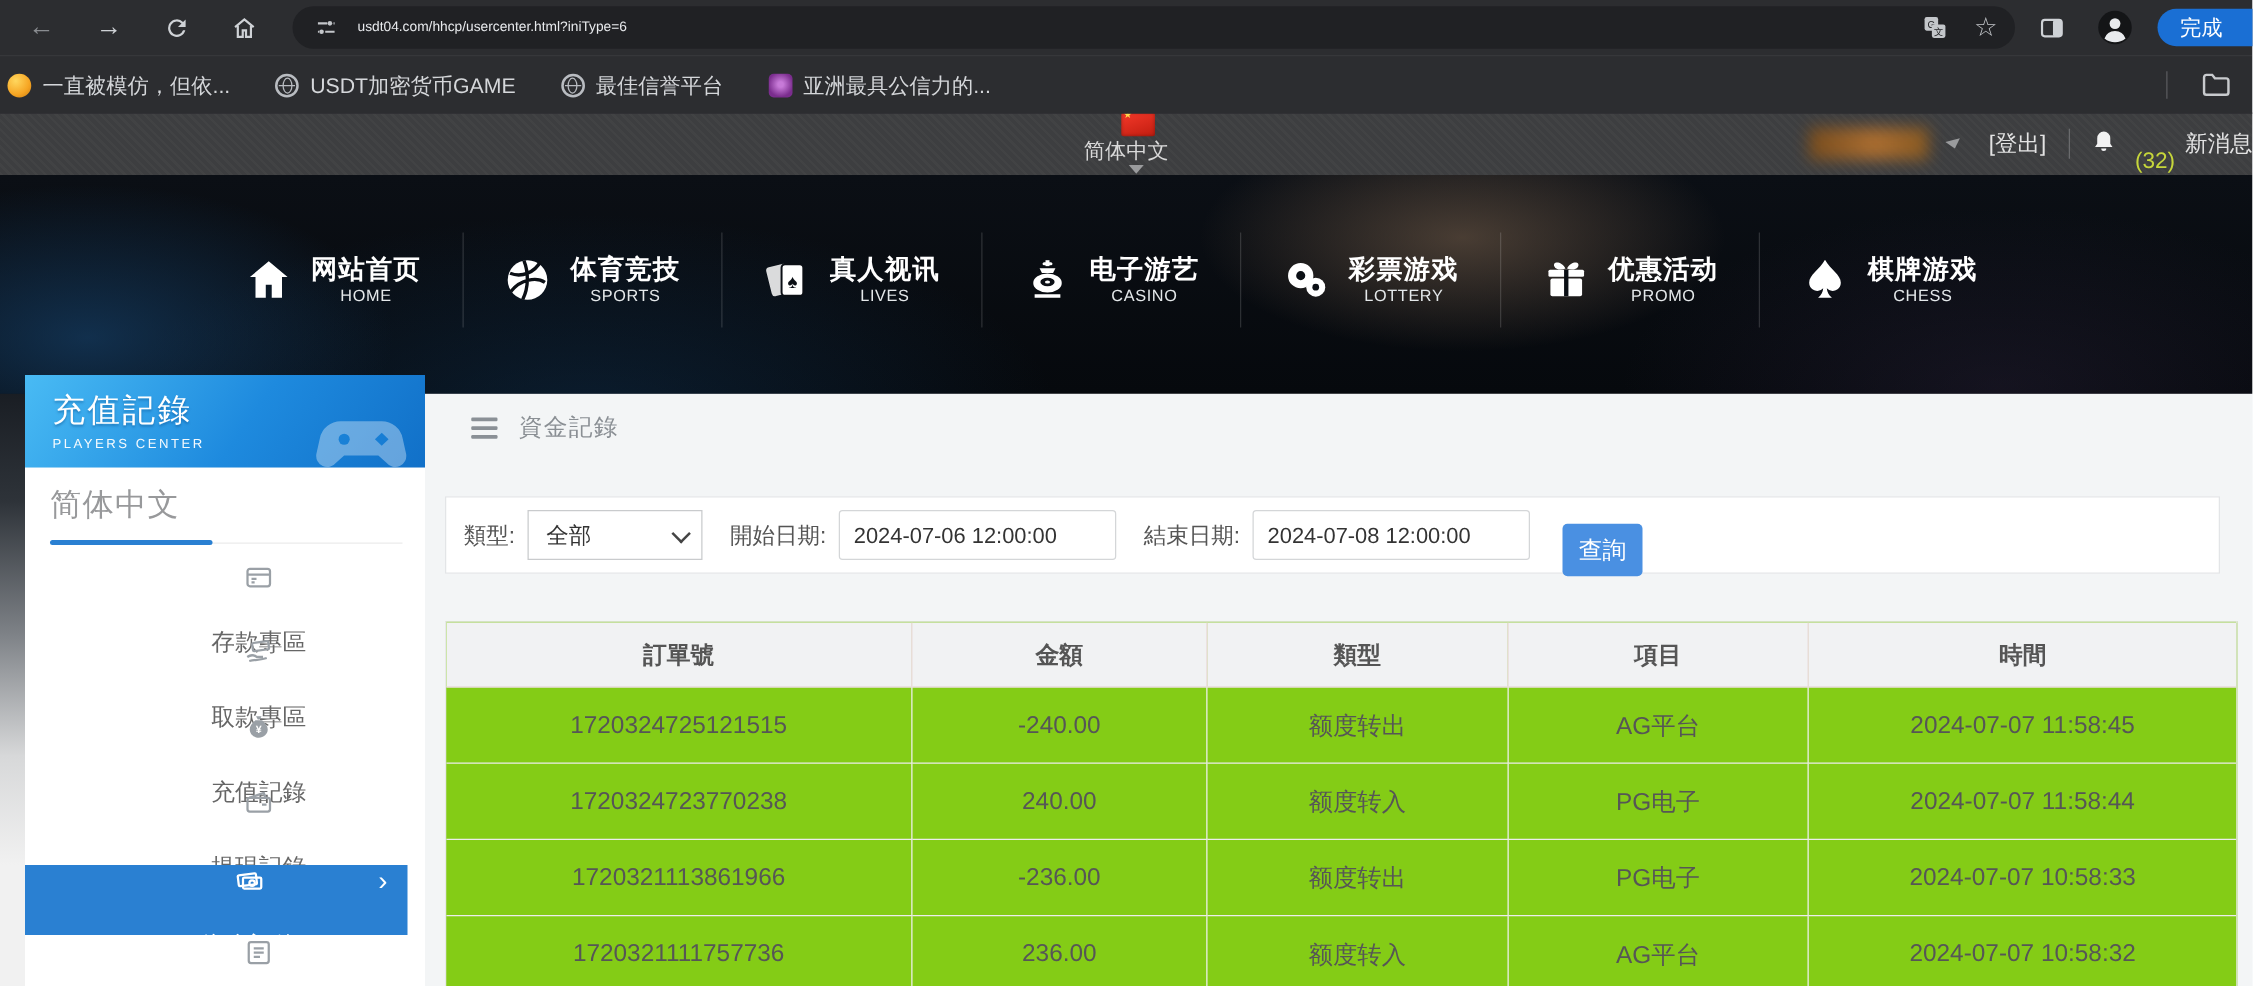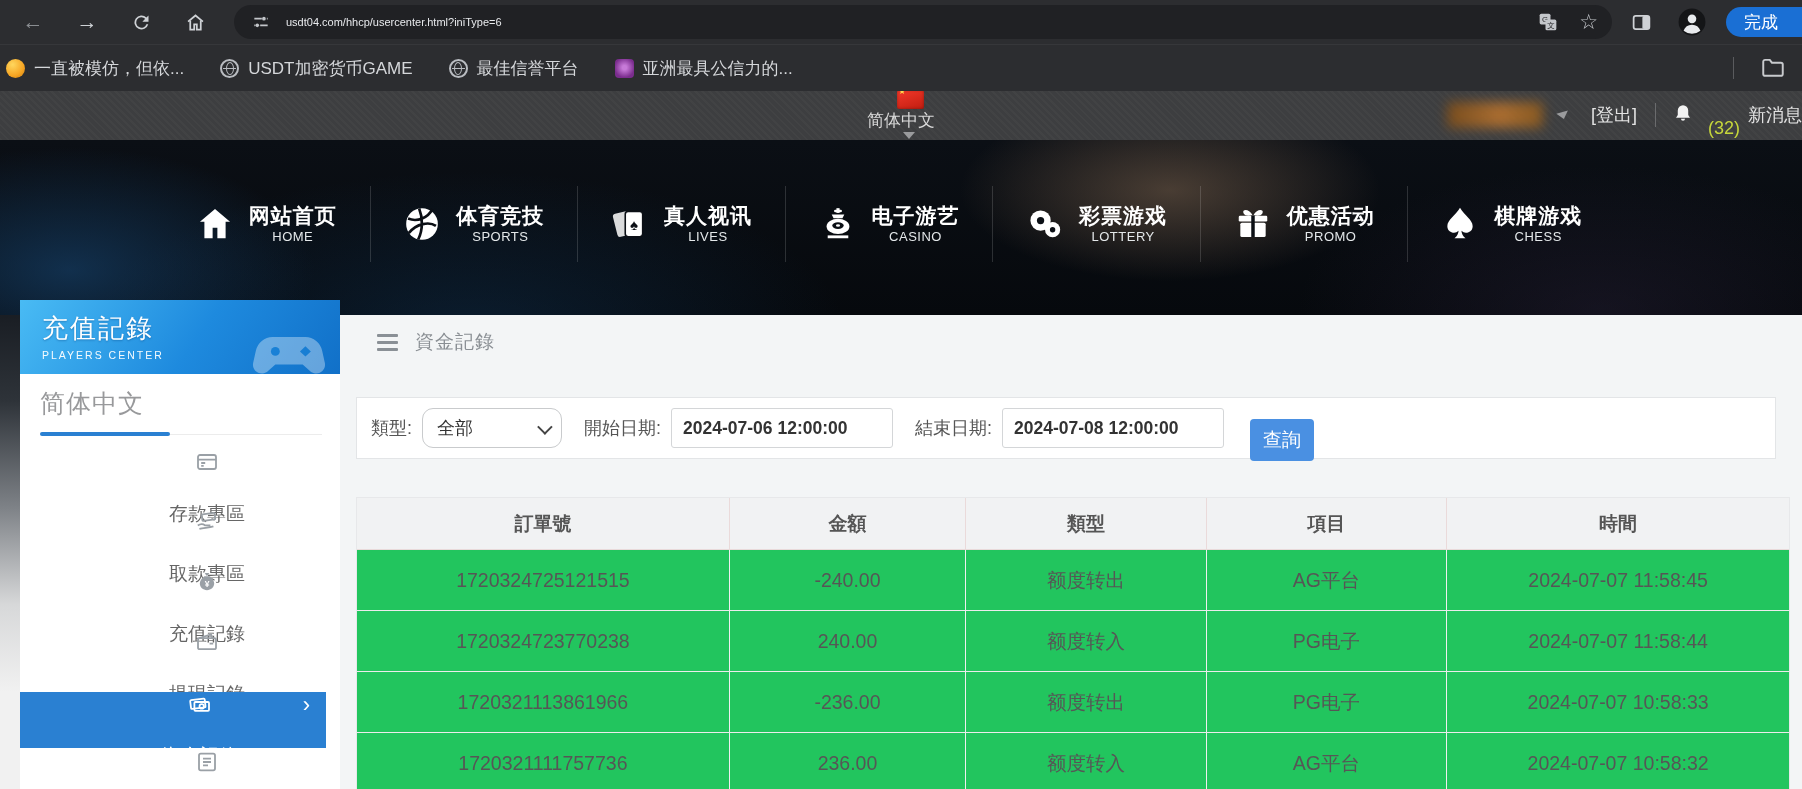--- a/index.html
+++ b/index.html
@@ -107,33 +107,33 @@
   
   .breadcrumb{position:absolute;left:377px;top:329px;display:flex;align-items:center;gap:17px;z-index:2;}
   .hamb{width:21px;display:flex;flex-direction:column;gap:4px;cursor:pointer;}
   .hamb i{display:block;height:3px;background:#8a9096;border-radius:1px;}
   .bc-txt{font-size:19px;color:#8a8f94;letter-spacing:1px;}
 
   .filter-card{position:absolute;left:356px;top:397px;width:1420px;height:62px;background:#fff;
       border:1px solid #e3e5e7;box-sizing:border-box;display:flex;align-items:center;
       padding-left:14px;z-index:2;}
   .f-label{font-size:18px;color:#555;flex:0 0 auto;}
-  .f-select{width:140px;height:40px;border:1px solid #c9cbcd;border-radius:11px;background:#fff;
+  .f-select{width:140px;height:40px;border:1px solid #c9cbcd;border-radius:0;background:#fff;
       display:flex;align-items:center;justify-content:space-between;padding:0 12px 0 14px;
       margin-left:10px;font-size:18px;color:#333;cursor:pointer;box-sizing:border-box;}
   .sel-caret{width:9px;height:9px;border-right:2px solid #444;border-bottom:2px solid #444;
       transform:rotate(45deg) translateY(-2px);}
   .f-input{width:222px;height:40px;border:1px solid #d4d6d8;border-radius:3px;background:#fff;
       display:flex;align-items:center;padding-left:11px;margin-left:10px;font-size:17.5px;color:#333;
-      box-sizing:border-box;white-space:nowrap;font-weight:bold;}
+      box-sizing:border-box;white-space:nowrap;}
   .gap18{margin-left:22px;}
   .f-btn{width:64px;height:42px;background:#4a90e2;border-radius:4px;color:#fff;font-size:19px;
       display:flex;align-items:center;justify-content:center;margin-left:26px;cursor:pointer;flex:0 0 auto;}
 
-  .table-card{position:absolute;left:356px;top:497px;width:1434px;height:292px;background:#22c55e;
+  .table-card{position:absolute;left:356px;top:497px;width:1434px;height:292px;background:#84cc16;
       border:1px solid #e7e8ea;border-bottom:none;box-sizing:border-box;overflow:hidden;z-index:2;}
   table.rec{width:100%;border-collapse:collapse;table-layout:fixed;}
   table.rec th{height:49px;background:#f1f2f3;color:#555;font-size:19px;font-weight:700;
       border-right:1px solid #eadada;border-bottom:1px solid #e9dada;}
   table.rec th:last-child{border-right:none;}
   table.rec td{height:58px;text-align:center;font-size:19.5px;color:#565656;
       border-right:1px solid #efefef;border-bottom:1px solid #ececec;white-space:nowrap;}
   table.rec td:last-child{border-right:none;}
   .c0{width:26%;} .c1{width:16.5%;} .c2{width:16.8%;} .c3{width:16.8%;} .c4{width:23.9%;}
 </style>

